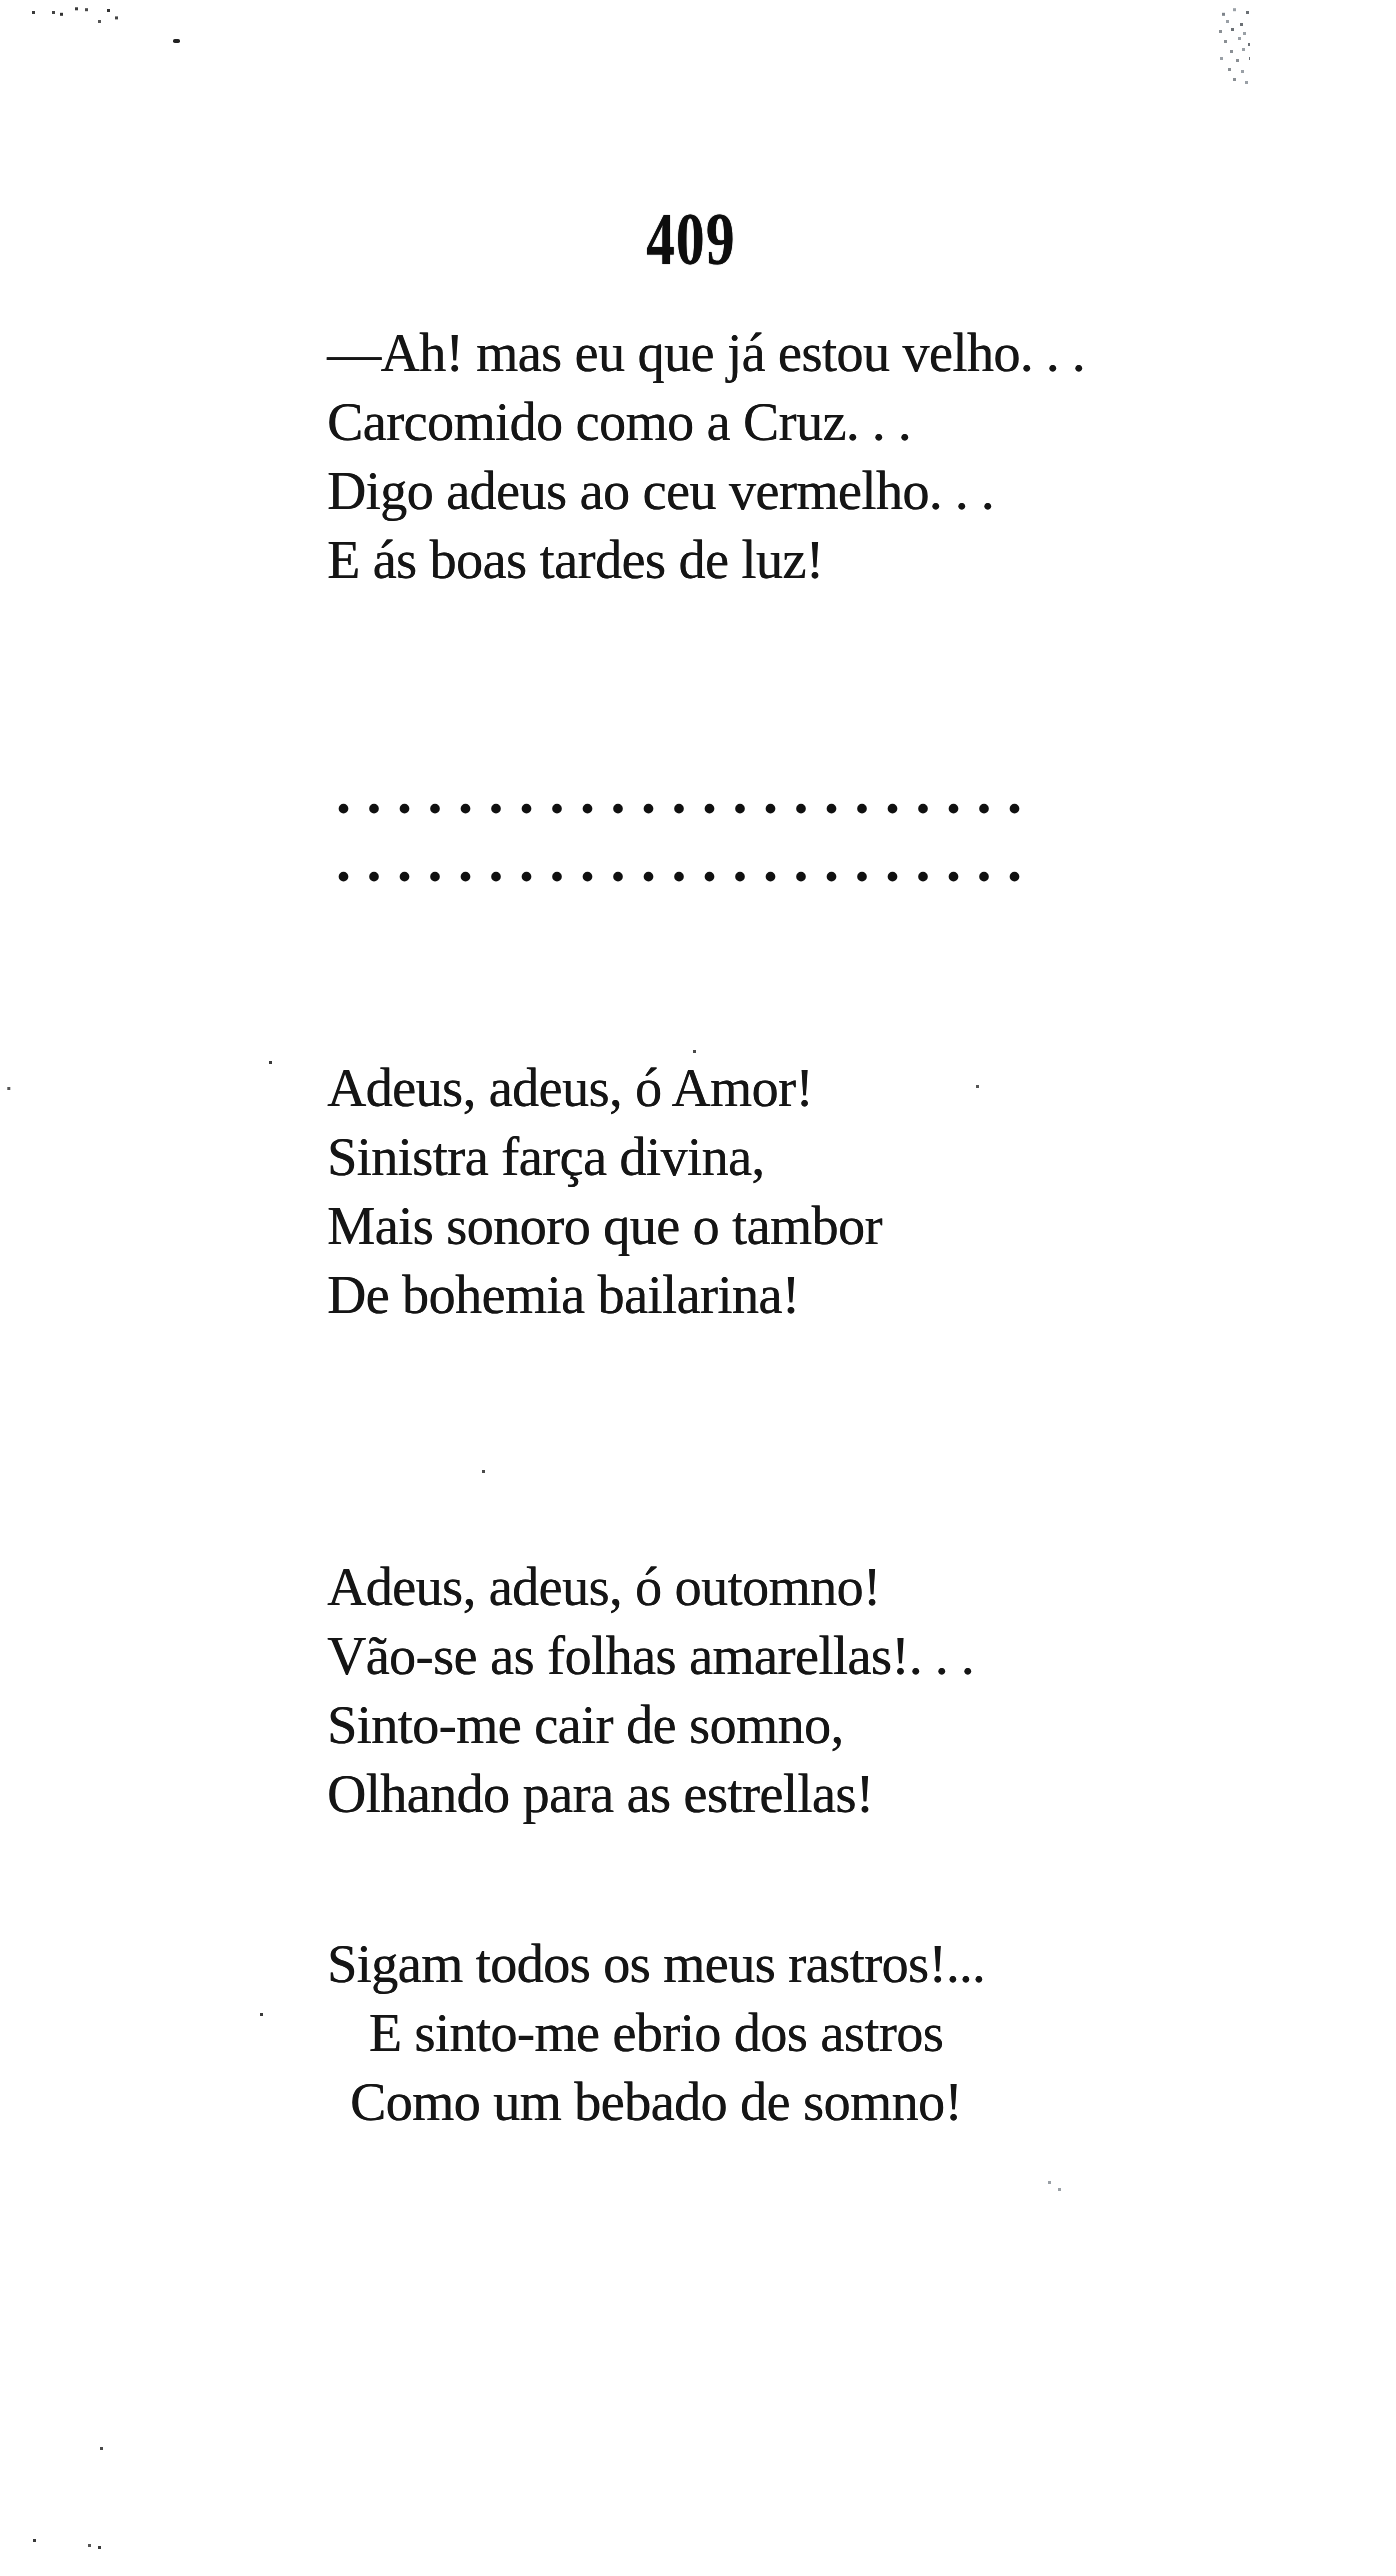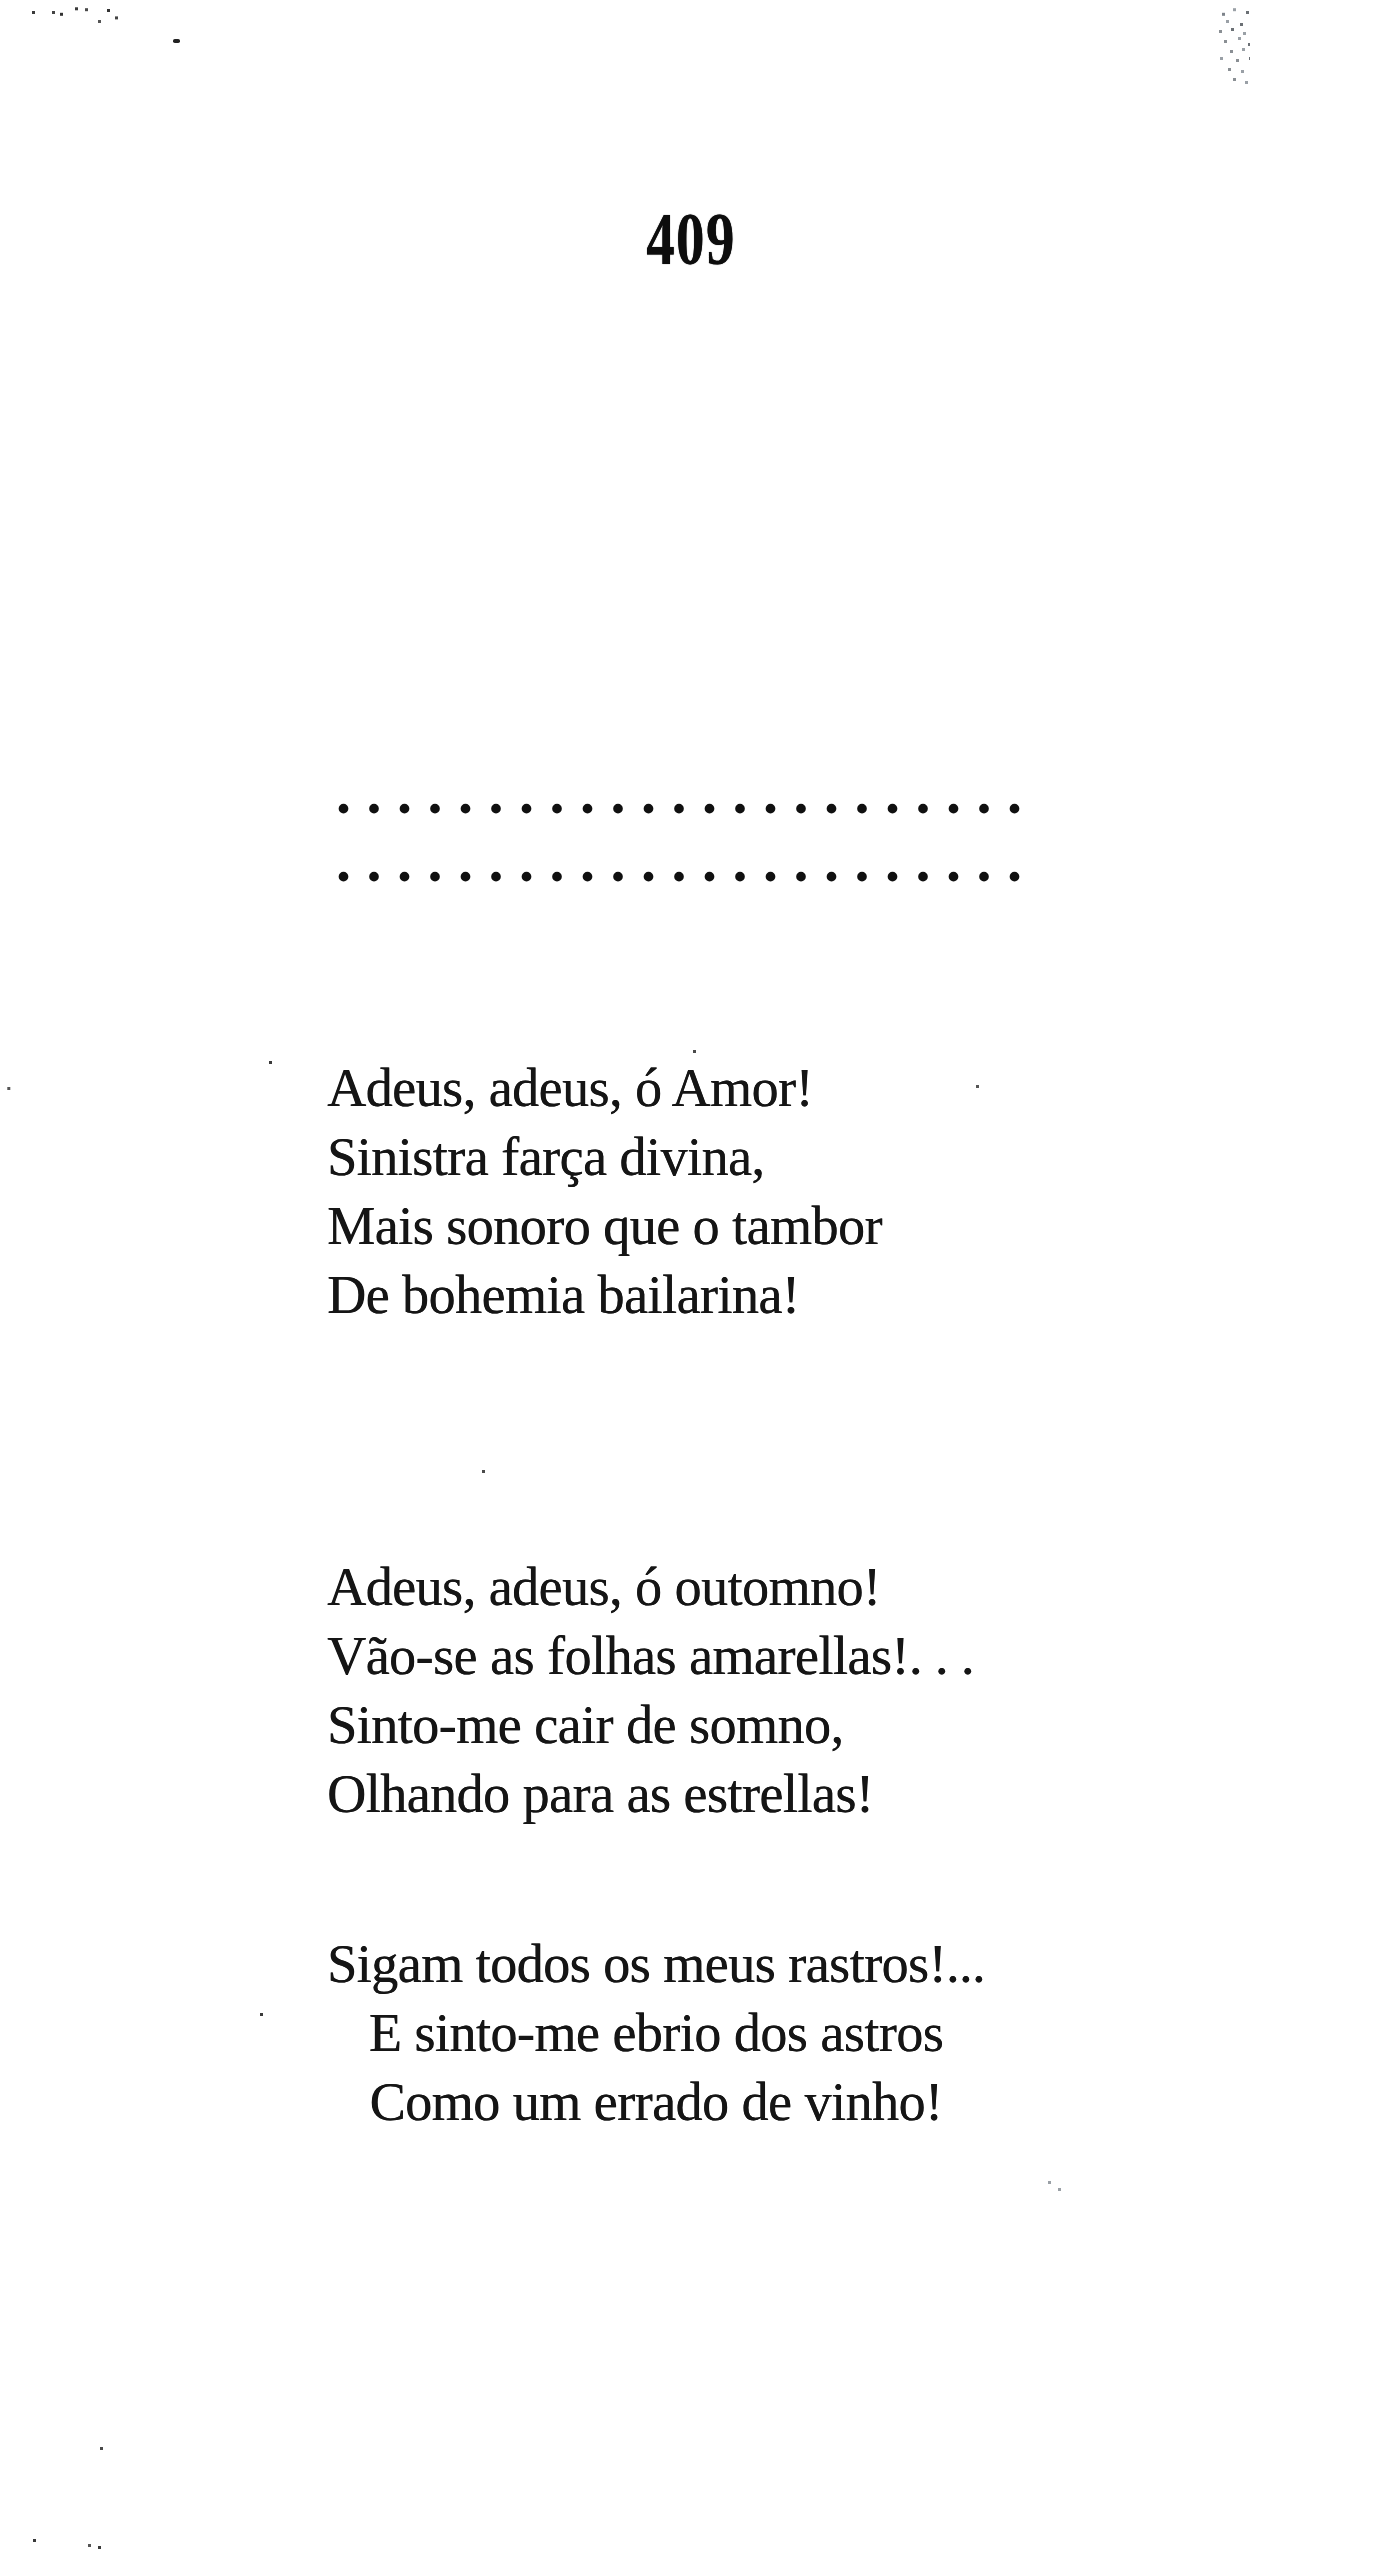--- a/index.html
+++ b/index.html
@@ -106,20 +106,26 @@
     border-radius: 1.8px;
   }
 </style>
 </head>
 <body>
 
 <div class="page">
 
   <div class="page-number">409</div>
 
+  <div class="stanza" id="stanza-1">
+    <div class="line">—Ah! mas eu que já estou velho. . .</div>
+    <div class="line">Carcomido como a Cruz. . .</div>
+    <div class="line">Digo adeus ao ceu vermelho. . .</div>
+    <div class="line">E ás boas tardes de luz!</div>
+  </div>
 
   <div class="dots-row" id="dots-1">.......................</div>
 
   <div class="dots-row" id="dots-2">.......................</div>
 
   <div class="stanza" id="stanza-2">
     <div class="line">Adeus, adeus, ó Amor!</div>
     <div class="line">Sinistra farça divina,</div>
     <div class="line">Mais sonoro que o tambor</div>
     <div class="line">De bohemia bailarina!</div>
@@ -128,21 +134,21 @@
   <div class="stanza" id="stanza-3">
     <div class="line">Adeus, adeus, ó outomno!</div>
     <div class="line">Vão-se as folhas amarellas!. . .</div>
     <div class="line">Sinto-me cair de somno,</div>
     <div class="line">Olhando para as estrellas!</div>
   </div>
 
   <div class="stanza" id="stanza-4">
     <div class="line">Sigam todos os meus rastros!...</div>
     <div class="line">E sinto-me ebrio dos astros</div>
-    <div class="line">Como um errado de vinho!</div>
+    <div class="line">Como um bebado de somno!</div>
   </div>
 
   <div class="speck" id="noise-top-right"></div>
   <div class="speck" id="noise-top-left"></div>
   <div class="speck" id="noise-scatter"></div>
   <div class="ink-dash"></div>
 
 </div>
 
 

